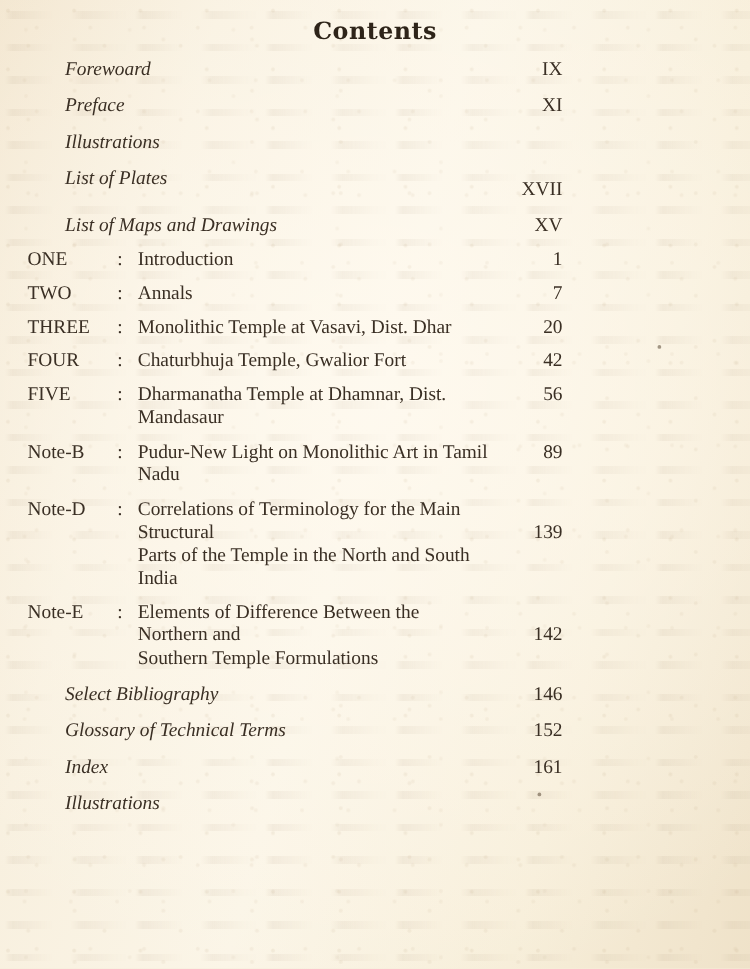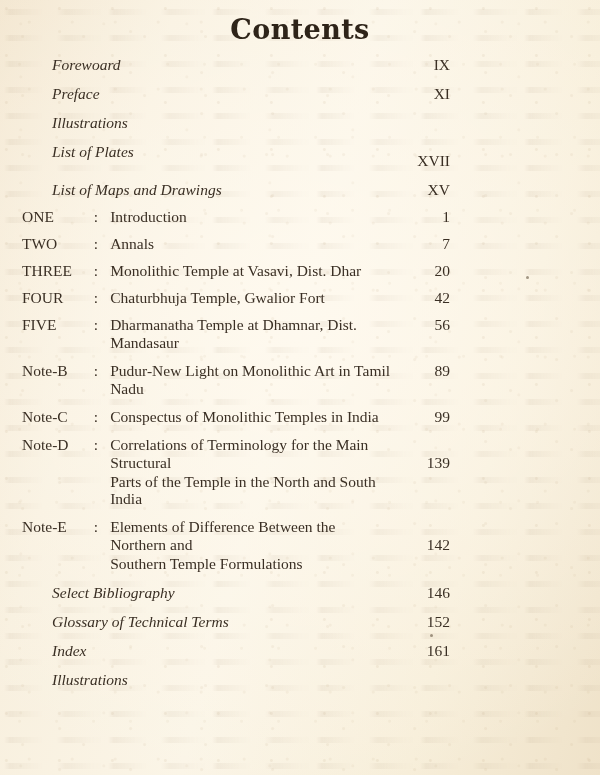--- a/index.html
+++ b/index.html
@@ -78,21 +78,21 @@
     width: 600px;
     height: 775px;
     box-sizing: border-box;
   }
 
   
   .doc-title {
     margin: 0;
     padding-top: 14px;
     text-align: center;
-    font-size: 27px;
+    font-size: 19px;
     font-weight: bold;
     letter-spacing: 0.4px;
     color: #2e2419;
     font-family: "DejaVu Serif", "Liberation Serif", serif;
   }
 
   
   .toc {
     margin: 0;
     padding: 0 28px 0 30px;
@@ -226,28 +226,20 @@
             <td class="c-page">56</td>
           </tr>
           <tr class="row note">
             <td class="c-label">Note-B</td>
             <td class="c-colon">:</td>
             <td class="c-title">
               <span class="title-line">Pudur-New Light on Monolithic Art in Tamil Nadu</span>
             </td>
             <td class="c-page">89</td>
           </tr>
-          <tr class="row note">
-            <td class="c-label">Note-C</td>
-            <td class="c-colon">:</td>
-            <td class="c-title">
-              <span class="title-line">Conspectus of Monolithic Temples in India</span>
-            </td>
-            <td class="c-page">99</td>
-          </tr>
           <tr class="row note twoline">
             <td class="c-label">Note-D</td>
             <td class="c-colon">:</td>
             <td class="c-title">
               <span class="title-line">Correlations of Terminology for the Main Structural</span>
               <span class="title-line">Parts of the Temple in the North and South India</span>
             </td>
             <td class="c-page">139</td>
           </tr>
           <tr class="row note twoline">

